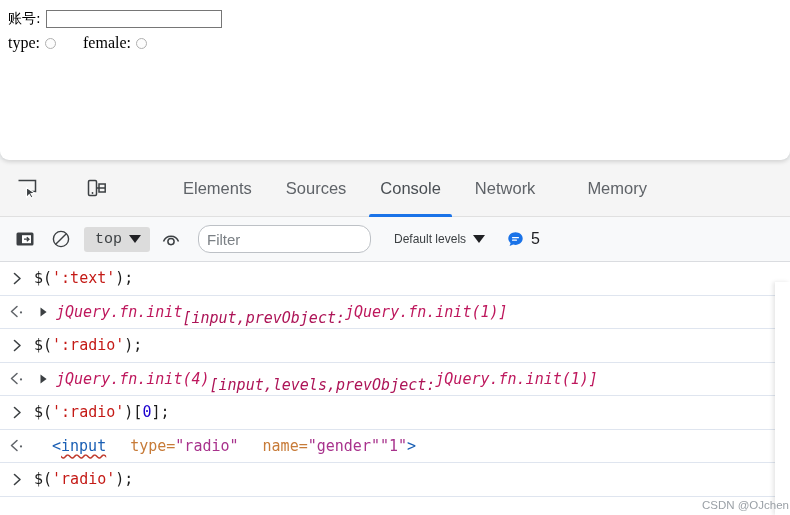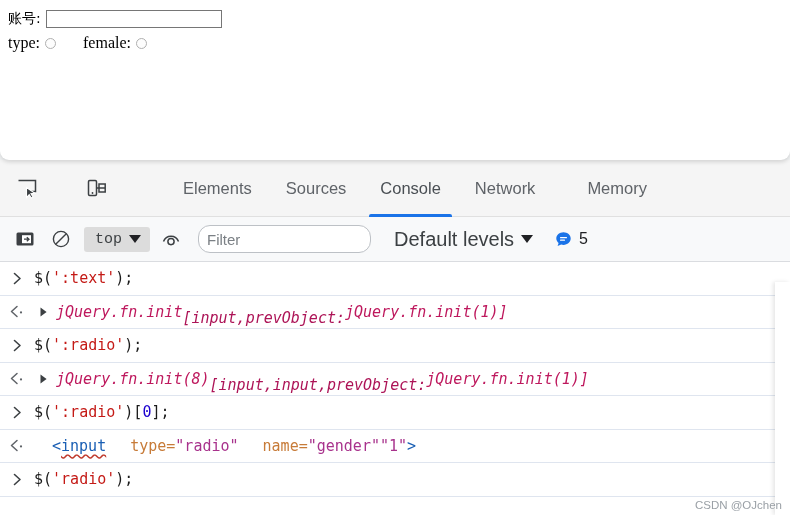--- a/index.html
+++ b/index.html
@@ -208,21 +208,21 @@
   }
   .filter-input::placeholder { color: #7b8085; opacity: 1; }
 
   .levels {
     display: flex;
     align-items: center;
     gap: 7px;
     margin-left: 23px;
   }
   .levels .lvl-text {
-    font-size: 20px;
+    font-size: 12px;
     color: #3c4043;
     font-family: "Liberation Sans", sans-serif;
   }
 
   .msg-badge {
     display: flex;
     align-items: center;
     gap: 7px;
     margin-left: 22px;
   }
@@ -298,21 +298,21 @@
     top: 20px;
     width: 15px;
     height: 233px;
     background: #ffffff;
     box-shadow: -2px 0 4px rgba(0,0,0,0.10);
     z-index: 5;
   }
 
   .watermark {
     position: absolute;
-    right: 8px;
+    right: 1px;
     bottom: 4px;
     font-family: "Liberation Sans", sans-serif;
     font-size: 11.5px;
     color: #9aa0a6;
     z-index: 6;
     white-space: nowrap;
   }
 </style>
 </head>
 <body>
@@ -461,23 +461,23 @@
                 <path d="M8 2.5 L2.5 7.5 L8 12.5" fill="none" stroke="#5f6368" stroke-width="1.5" stroke-linecap="round" stroke-linejoin="round"></path>
                 <circle cx="12" cy="8.4" r="1.1" fill="#5f6368"></circle>
               </svg>
             </div>
             <div class="disclosure">
               <svg width="11" height="12" viewBox="0 0 11 12">
                 <path d="M2.5 1.6 L8.6 6 L2.5 10.4 Z" fill="#3c4043"></path>
               </svg>
             </div>
             <div class="log-text">
-              <span class="c-obj">jQuery.fn.init(8) </span>
+              <span class="c-obj">jQuery.fn.init(4) </span>
               <span class="c-prop">[input, </span>
-              <span class="c-prop">input, </span>
+              <span class="c-prop">levels, </span>
               <span class="c-prop">prevObject: </span>
               <span class="c-obj">jQuery.fn.init(1)]</span>
             </div>
           </div>
           <div class="log-row">
             <div class="gutter">
               <svg width="13" height="15" viewBox="0 0 13 15">
                 <path d="M3.5 2.5 L9 7.5 L3.5 12.5" fill="none" stroke="#3c4043" stroke-width="1.6" stroke-linecap="round" stroke-linejoin="round"></path>
               </svg>
             </div>

